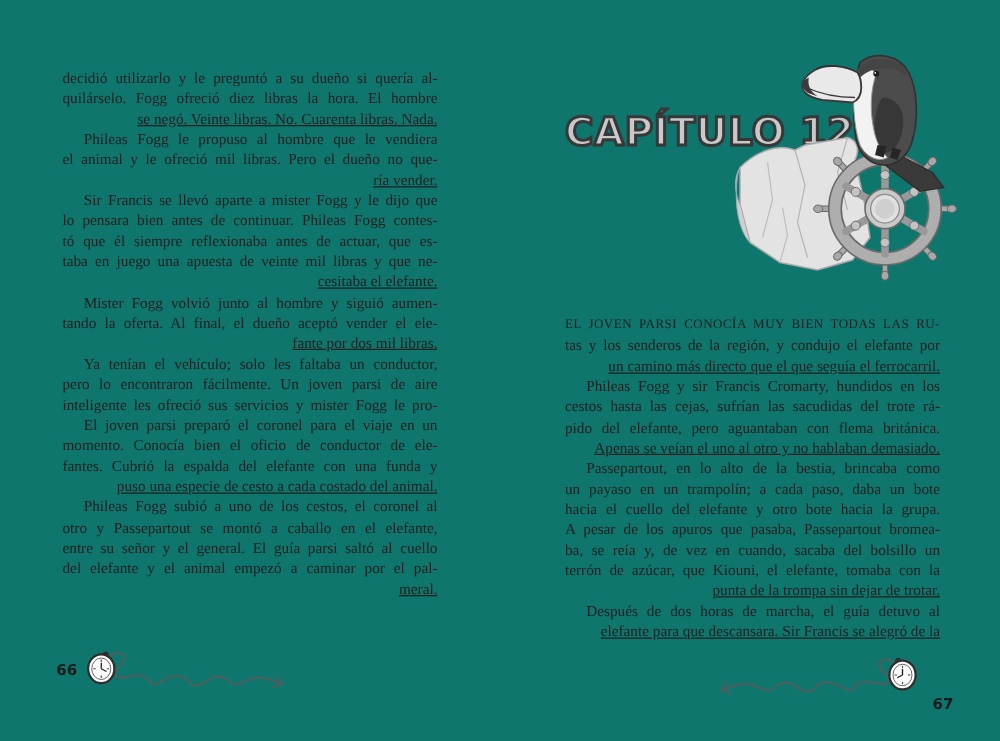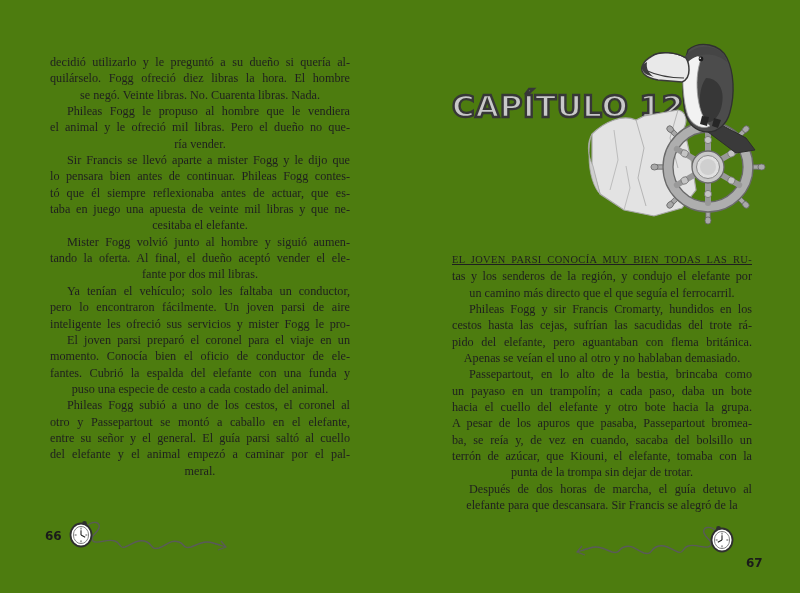--- a/index.html
+++ b/index.html
@@ -1,28 +1,28 @@
 <!DOCTYPE html>
 <html><head>
 <meta charset="utf-8">
 <style>
   html,body{margin:0;padding:0;background:#ffffff;}
-  .spread{position:relative;width:800px;height:593px;background:#4d7c0f;overflow:hidden;
+  .spread{position:relative;width:800px;height:593px;background:#0f766e;overflow:hidden;
           font-family:"Liberation Serif", serif;}
   
   .text-block{position:absolute;width:300px;}
   #left-text{left:50px;top:54px;}
   #right-text{left:452px;top:252px;}
   .line{height:16.35px;overflow:hidden;text-align:justify;font-size:12.2px;line-height:16.3px;
         color:#1f1f1f;}
   .line::after{content:"";display:inline-block;width:100%;height:0;vertical-align:top;}
-  .line.last{text-align:center;}
+  .line.last{text-align:right;text-decoration:underline;}
   .line.last::after{content:none;}
   .line.indent{text-indent:17px;}
-  .line.sc{font-size:10.4px;letter-spacing:0.4px;text-decoration:underline;}
+  .line.sc{font-size:10.4px;letter-spacing:0.4px;}
   
   .chapter-title{position:absolute;left:452px;top:88px;margin:0;
                  font-family:"DejaVu Sans", sans-serif;font-weight:800;font-size:31px;
                  letter-spacing:0.5px;color:#c9c9c9;-webkit-text-stroke:2.4px #373737;
                  white-space:nowrap;}
   
   .page-num{position:absolute;font-family:"DejaVu Sans", sans-serif;font-weight:700;
             font-size:12px;color:#1b1b1b;}
   #page-num-left{left:45px;top:529px;}
   #page-num-right{left:746px;top:556px;}

